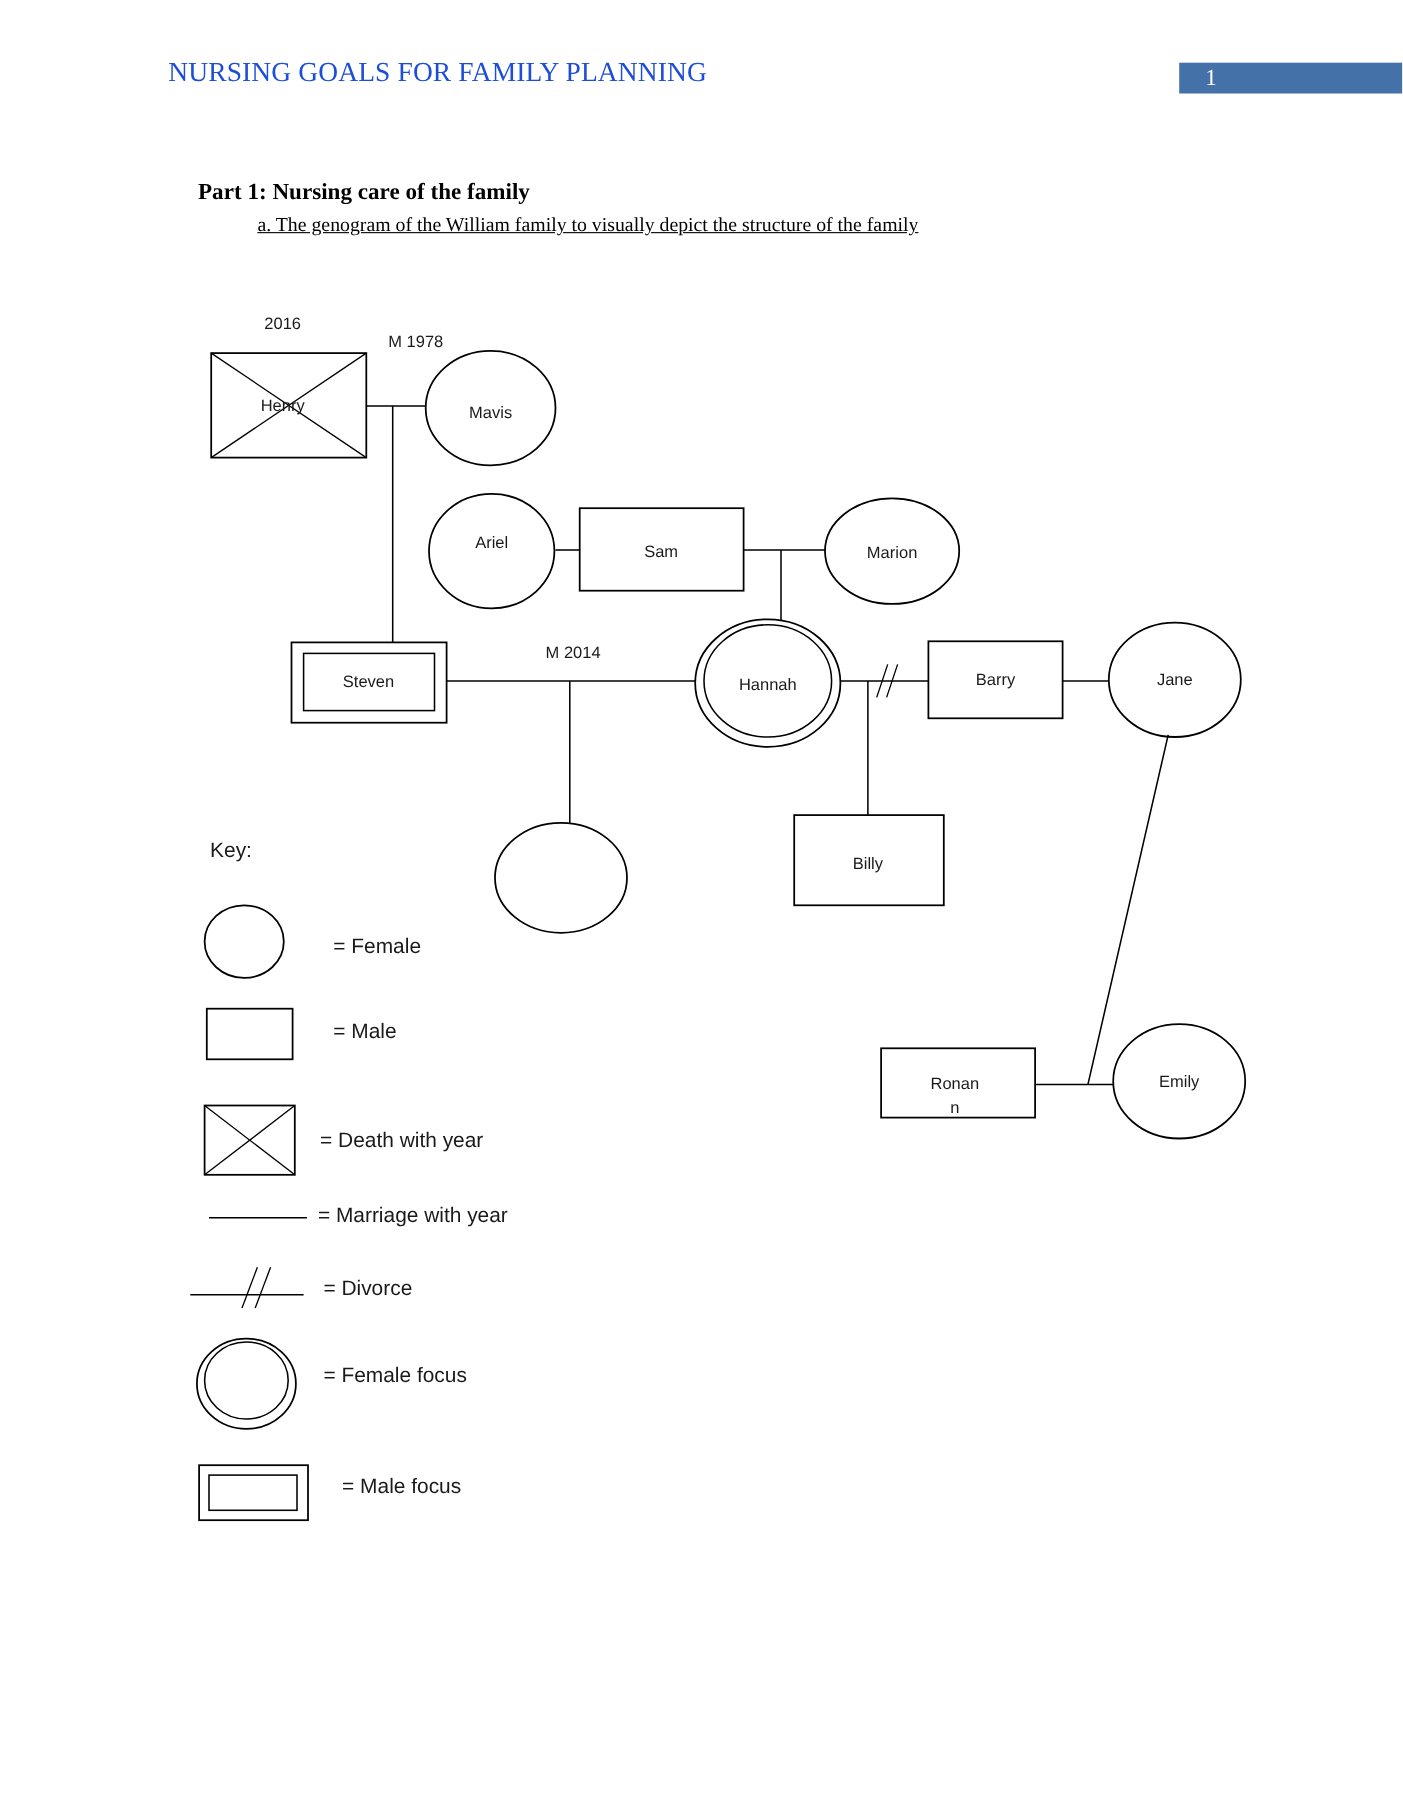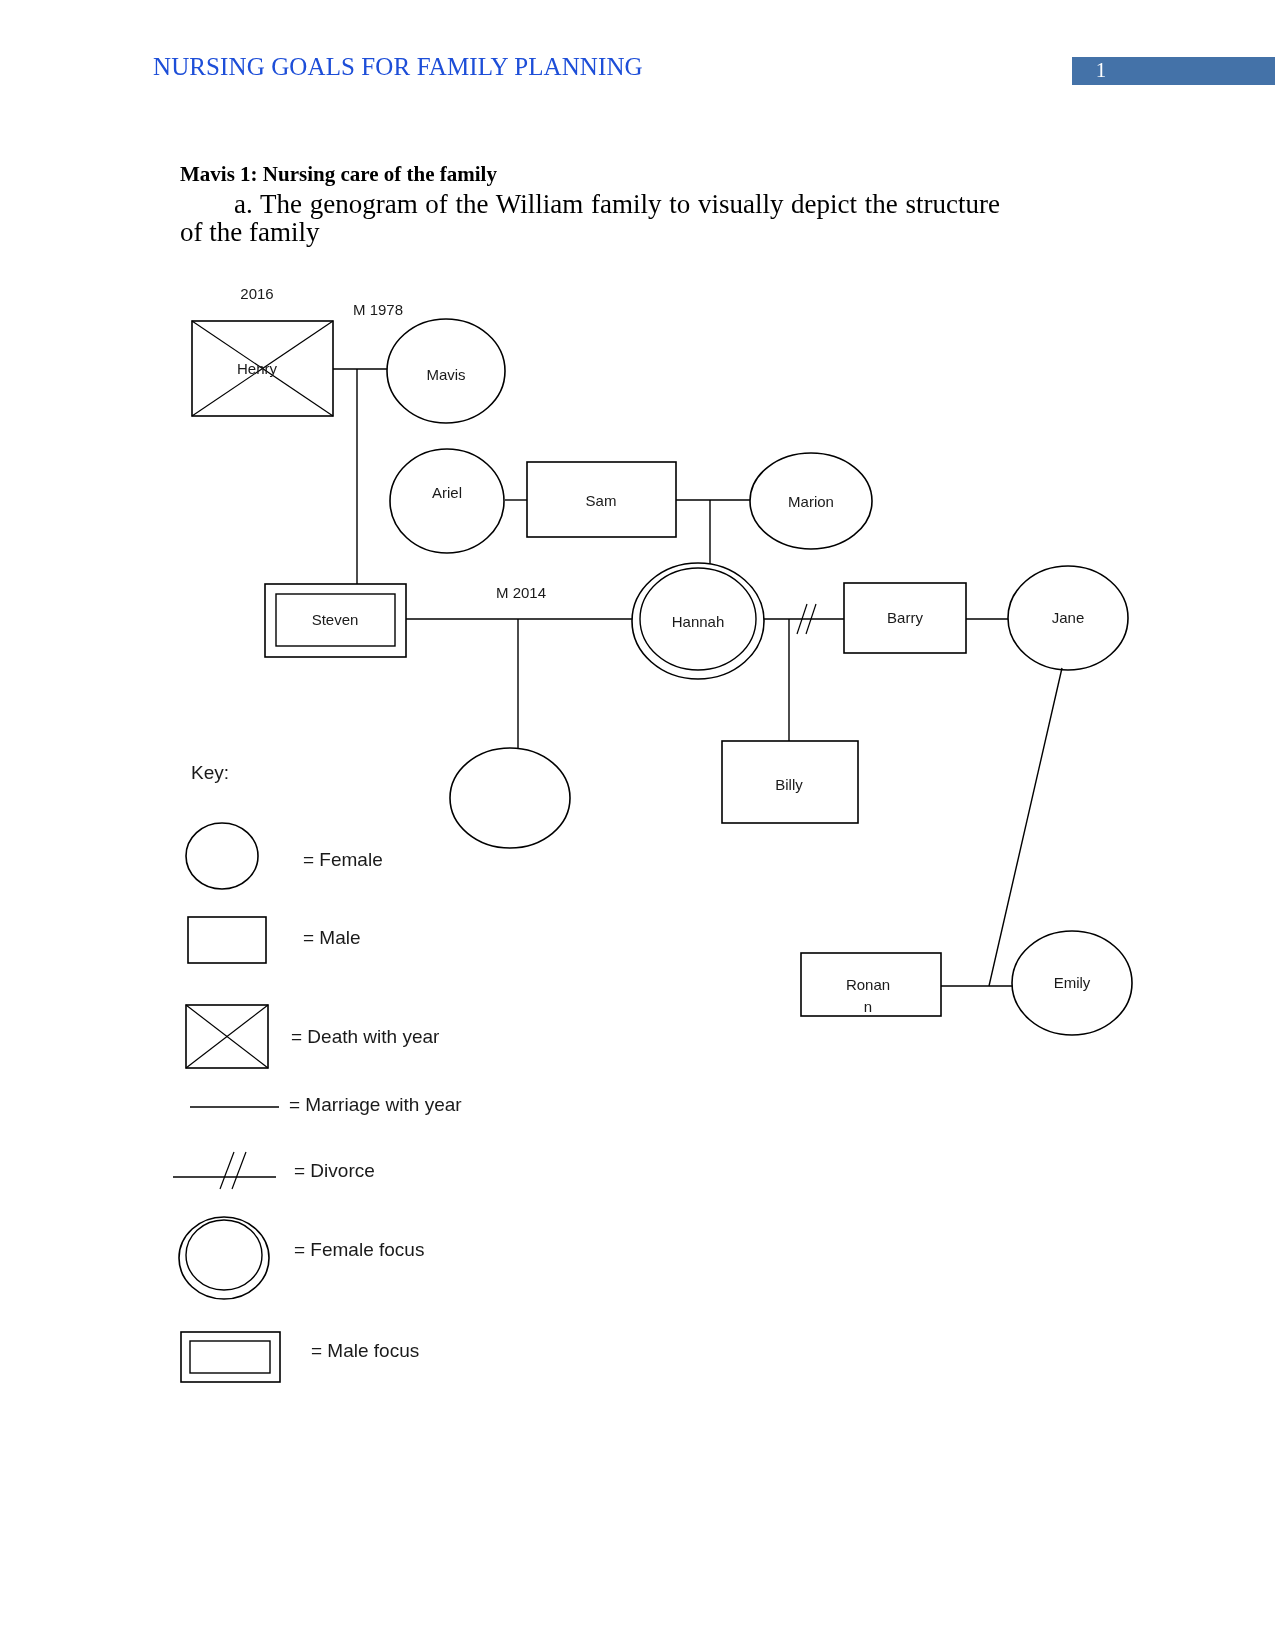--- a/index.html
+++ b/index.html
@@ -56,25 +56,26 @@
     font-weight: bold;
     color: #000;
     white-space: nowrap;
   }
   .para {
     position: absolute;
     left: 180px;
     top: 190px;
     width: 820px;
     font-family: "Liberation Serif", serif;
-    font-size: 27px;
+    font-size: 18px;
     color: #000;
     line-height: 28px;
     text-align: justify;
     text-indent: 54px;
+    text-decoration: underline;
   }
 
   
   .genogram {
     position: absolute;
     left: 0;
     top: 0;
     width: 1275px;
     height: 1650px;
     pointer-events: none;
@@ -121,21 +122,21 @@
 </style>
 </head>
 <body>
 
 <div class="page">
 
   <div class="page-badge"></div>
   <div class="page-badge-num">1</div>
   <div class="header-title">NURSING GOALS FOR FAMILY PLANNING</div>
 
-  <div class="part-heading">Mavis 1: Nursing care of the family</div>
+  <div class="part-heading">Part 1: Nursing care of the family</div>
   <div class="para">a. The genogram of the William family to visually depict the structure of the family</div>
 
   <svg class="genogram" viewBox="0 0 1275 1650">
 
     <line class="link" x1="333" y1="369" x2="392" y2="369"></line>
 
     <line class="link" x1="357" y1="369" x2="357" y2="592"></line>
 
     <rect class="shape" x="192" y="321" width="141" height="95"></rect>
     <line class="xmark" x1="192" y1="321" x2="333" y2="416"></line>

